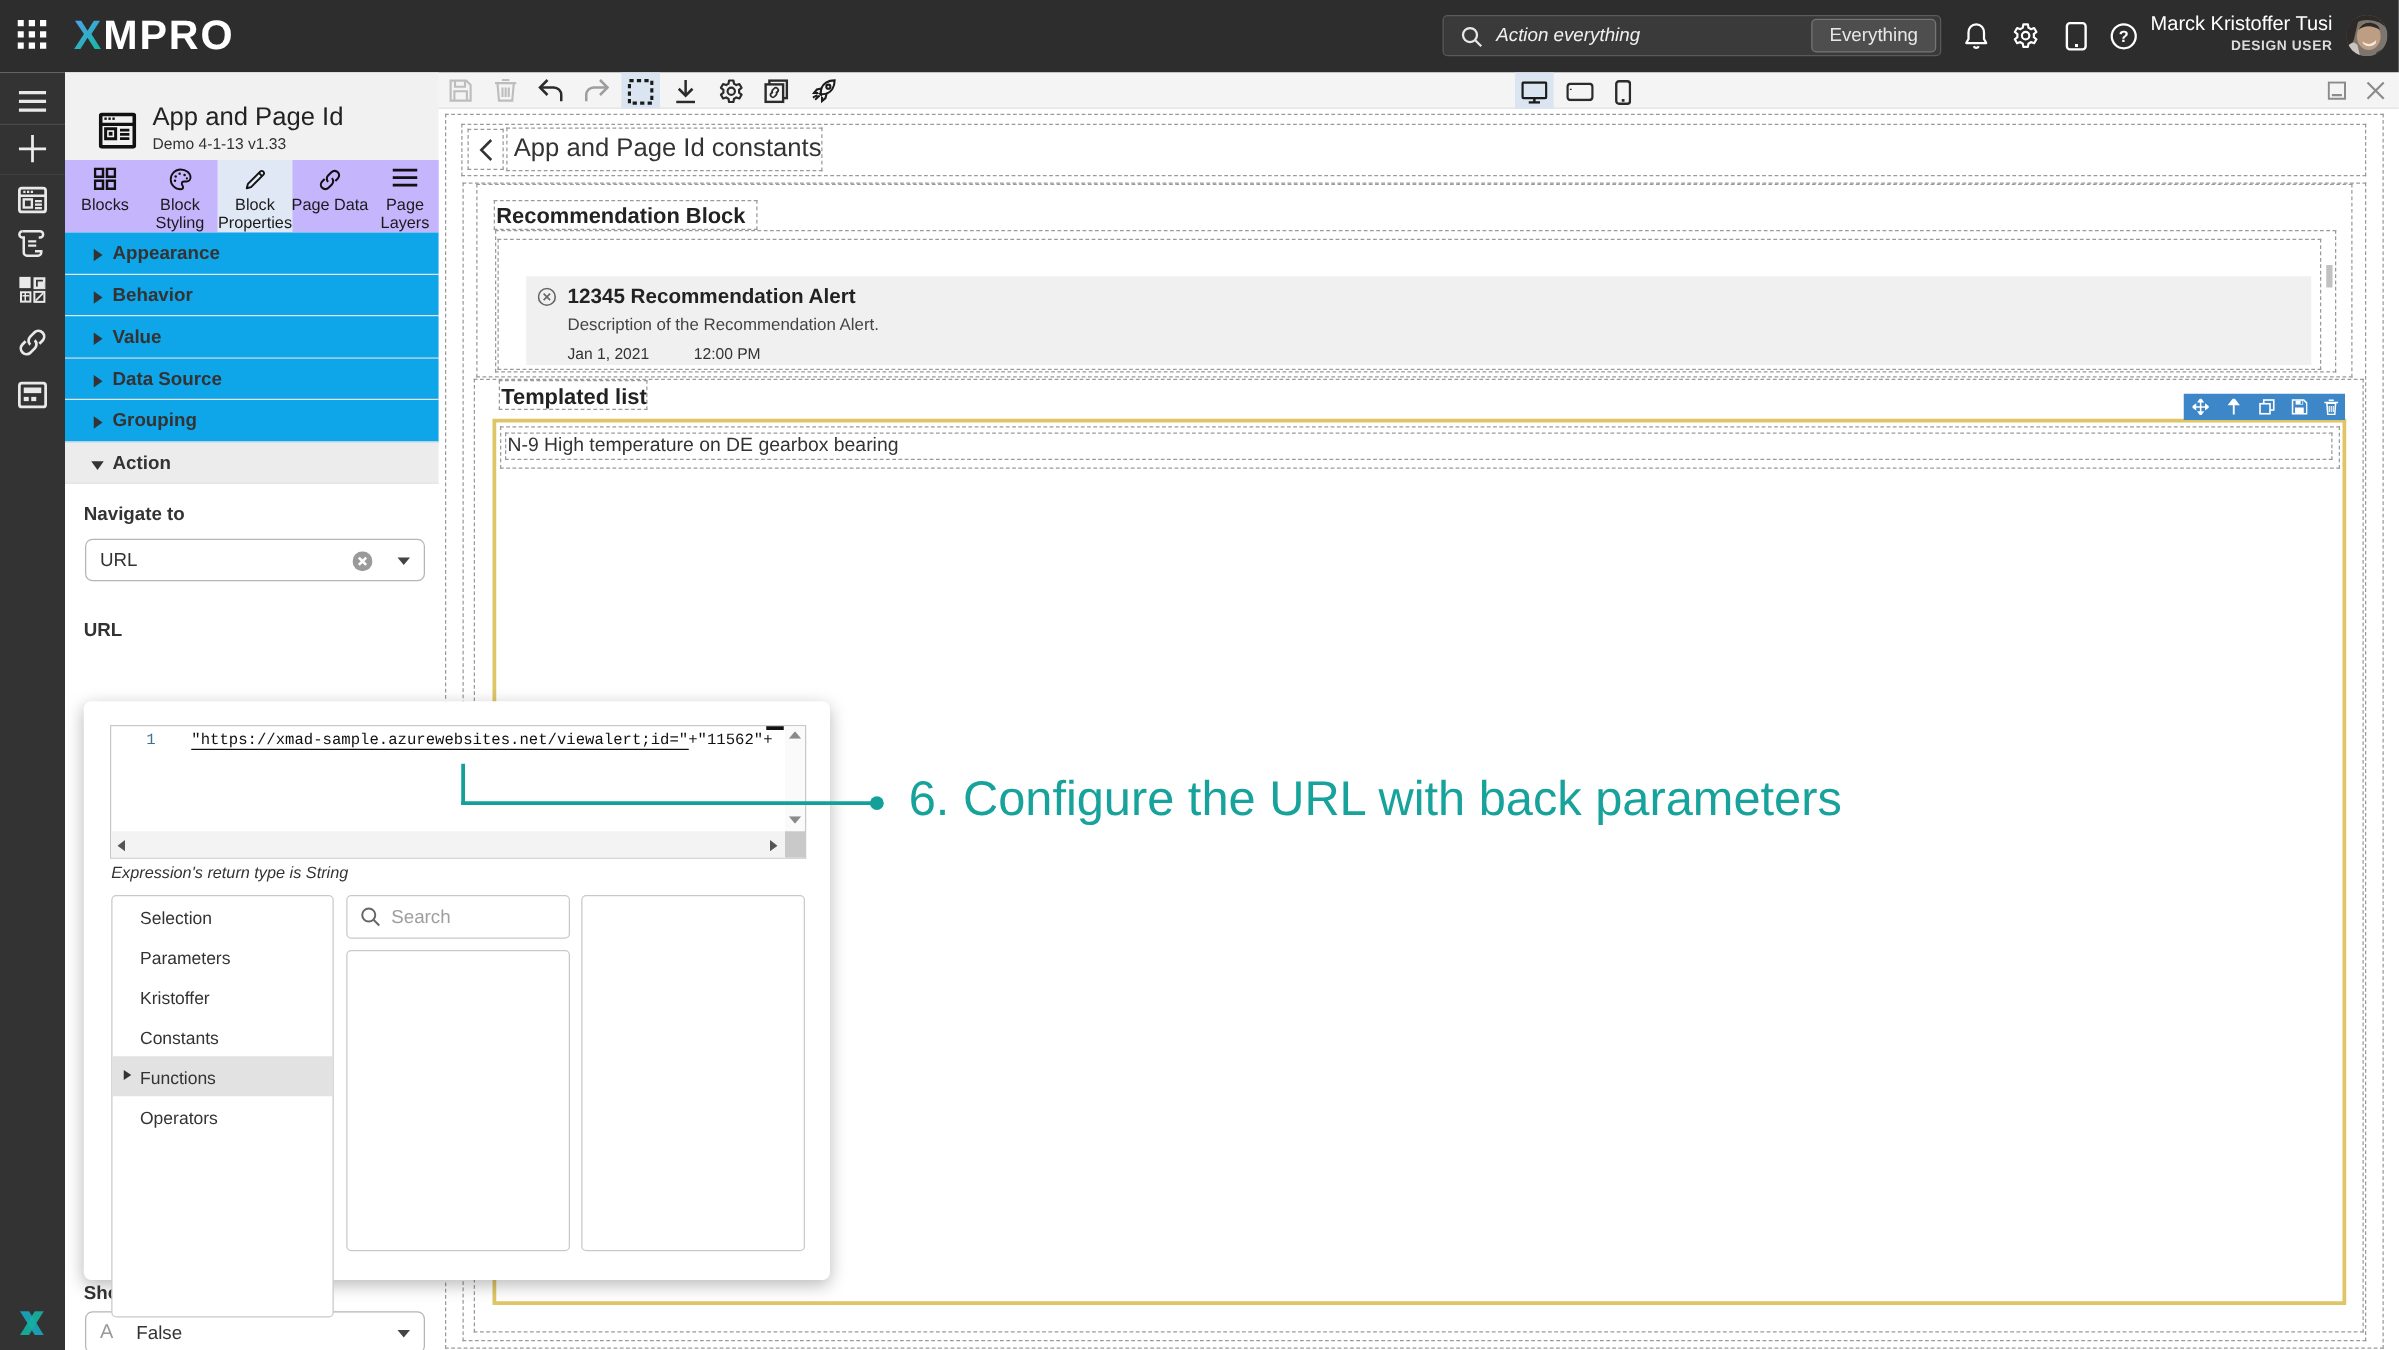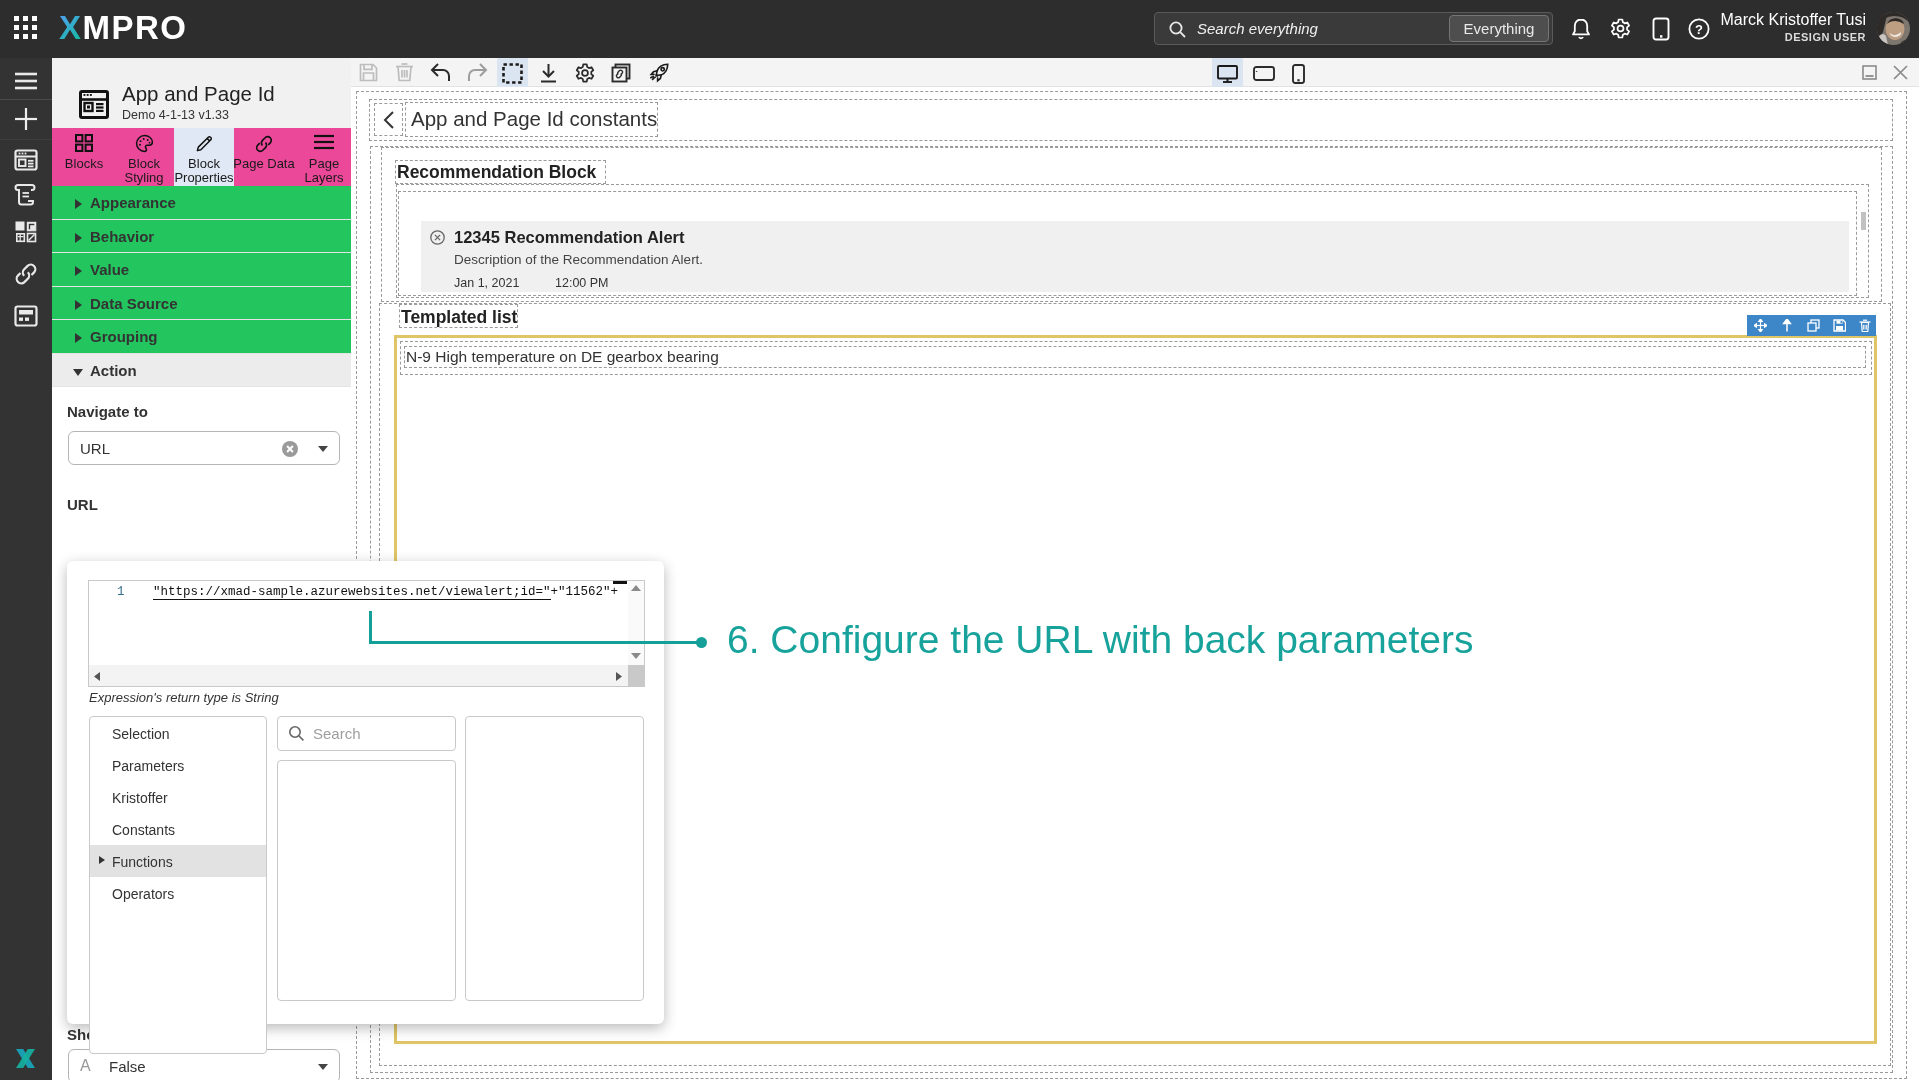--- a/index.html
+++ b/index.html
@@ -15,26 +15,26 @@
 #canvas{position:absolute;left:351px;top:88px;width:1568px;height:992px;background:#fff}
 .logo{position:absolute;left:59px;top:9px;font-size:33px;font-weight:bold;letter-spacing:1.5px;color:#fff}
 .logo .x{background:linear-gradient(140deg,#4aa3e8 20%,#18b8a5 80%);-webkit-background-clip:text;background-clip:text;color:transparent}
 #search{position:absolute;left:1154px;top:12px;width:399px;height:33px;background:#3a3a3a;border:1px solid #5a5a5a;border-radius:4px}
 #search .ph{position:absolute;left:42px;top:7px;font-size:15px;font-style:italic;color:#f0f0f0}
 #everything{position:absolute;right:3px;top:2px;width:100px;height:27px;background:#4e4e4e;border:1px solid #757575;border-radius:4px;color:#e8e8e8;font-size:15px;text-align:center;line-height:26px}
 .uname{position:absolute;right:53px;top:11px;text-align:right;color:#fff;font-size:16px}
 .urole{position:absolute;right:53px;top:31px;text-align:center;color:#dcdcdc;font-size:11px;font-weight:bold;letter-spacing:.5px}
 
 .phead{position:absolute;left:0;top:0;width:299px;height:70px;background:#f1f1f1}
-.ptabs{position:absolute;left:0;top:70px;width:305px;height:58px;background:#ec4899}
+.ptabs{position:absolute;left:0;top:70px;width:305px;height:58px;background:#c4b5fd}
 .tab{position:absolute;top:0;width:60px;height:58px;text-align:center}
 .tab .lbl{position:absolute;top:29px;left:-8px;width:76px;font-size:13px;line-height:14px;color:#1a1a1a}
 .tab svg{margin:6px auto 0}
 .tabsel{background:#dfe8f4}
-.acc{position:absolute;left:0;width:299px;height:33.5px;background:#22c55e;border-bottom:1px solid #e4e4e4;font-size:15px;font-weight:bold;color:#333;line-height:34px}
+.acc{position:absolute;left:0;width:299px;height:33.5px;background:#0ea5e9;border-bottom:1px solid #e4e4e4;font-size:15px;font-weight:bold;color:#333;line-height:34px}
 .acc .t{position:absolute;left:23px;top:13px;width:0;height:0;border-left:7px solid #333;border-top:5px solid transparent;border-bottom:5px solid transparent}
 .acc .lb{position:absolute;left:38px}
 .flbl{position:absolute;left:15px;font-size:15px;font-weight:bold;color:#333}
 .selbox{position:absolute;left:16px;width:272px;height:34px;border:1px solid #b5b5b5;border-radius:6px;background:#fff}
 .selbox .v{position:absolute;left:11px;top:8px;font-size:15px;color:#333}
 .caret{position:absolute;width:0;height:0;border-left:5px solid transparent;border-right:5px solid transparent;border-top:6px solid #444}
 
 #popup{position:absolute;left:67px;top:561px;width:597px;height:463px;background:#fff;border-radius:6px;box-shadow:0 4px 14px rgba(0,0,0,.28);z-index:40}
 .pbox{position:absolute;border:1px solid #c9c9c9;border-radius:4px;background:#fff}
 
@@ -58,21 +58,21 @@
         <rect x="9" y="18" width="5" height="5"></rect>
         <rect x="18" y="18" width="5" height="5"></rect>
       </g>
  </svg>
  <div class="logo"><span class="x">X</span>MPRO</div>
  <div id="search">
   <svg class="abs" style="left:13px;top:7px" width="19" height="19" viewBox="0 0 19 19">
         <circle cx="8" cy="8" r="5.6" fill="none" stroke="#e8e8e8" stroke-width="1.8"></circle>
         <line x1="12.2" y1="12.2" x2="17" y2="17" stroke="#e8e8e8" stroke-width="1.8"></line>
       </svg>
-  <div class="ph">Search everything</div>
+  <div class="ph">Action everything</div>
   <div id="everything">Everything</div>
  </div>
  <svg class="abs" style="left:1571px;top:18px" width="20" height="22" viewBox="0 0 20 22">
       <path d="M10 1.5 C6.2 1.5 3.8 4.3 3.8 8 L3.8 13.2 L2 16.4 L18 16.4 L16.2 13.2 L16.2 8 C16.2 4.3 13.8 1.5 10 1.5 Z" fill="none" stroke="#fff" stroke-width="1.8" stroke-linejoin="round"></path>
       <path d="M8 19 a2.2 2.2 0 0 0 4 0" fill="none" stroke="#fff" stroke-width="1.8"></path>
     </svg>
  <svg class="abs" style="left:1609px;top:17px" width="23" height="23" viewBox="0 0 24 24">
       <path fill="none" stroke="#fff" stroke-width="1.8" stroke-linejoin="round" d="M13.9 2.6h-3.8l-.5 2.8a7 7 0 0 0-2 1.2L4.9 5.7 3 9l2.2 1.8a7 7 0 0 0 0 2.4L3 15l1.9 3.3 2.7-.9a7 7 0 0 0 2 1.2l.5 2.8h3.8l.5-2.8a7 7 0 0 0 2-1.2l2.7.9L21 15l-2.2-1.8a7 7 0 0 0 0-2.4L21 9l-1.9-3.3-2.7.9a7 7 0 0 0-2-1.2z"></path>
       <circle cx="12" cy="12" r="3.1" fill="none" stroke="#fff" stroke-width="1.8"></circle>
     </svg>

